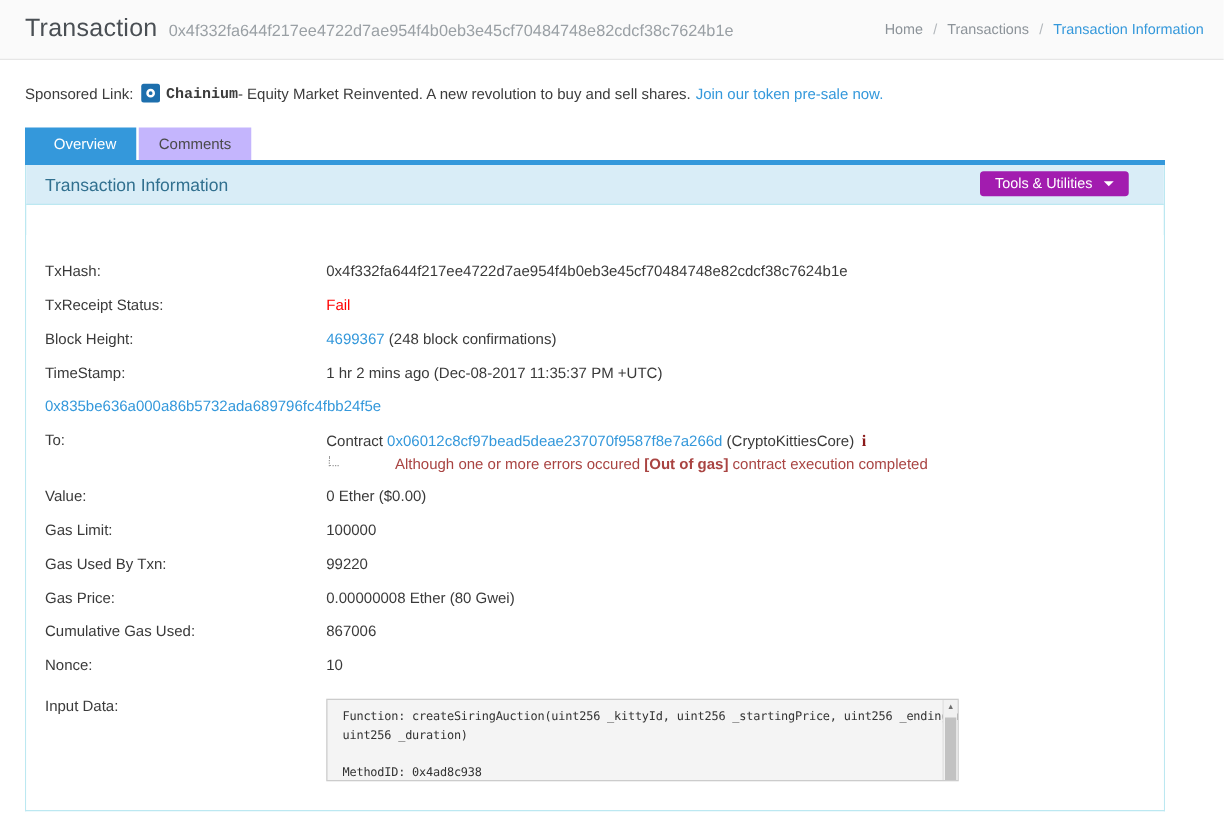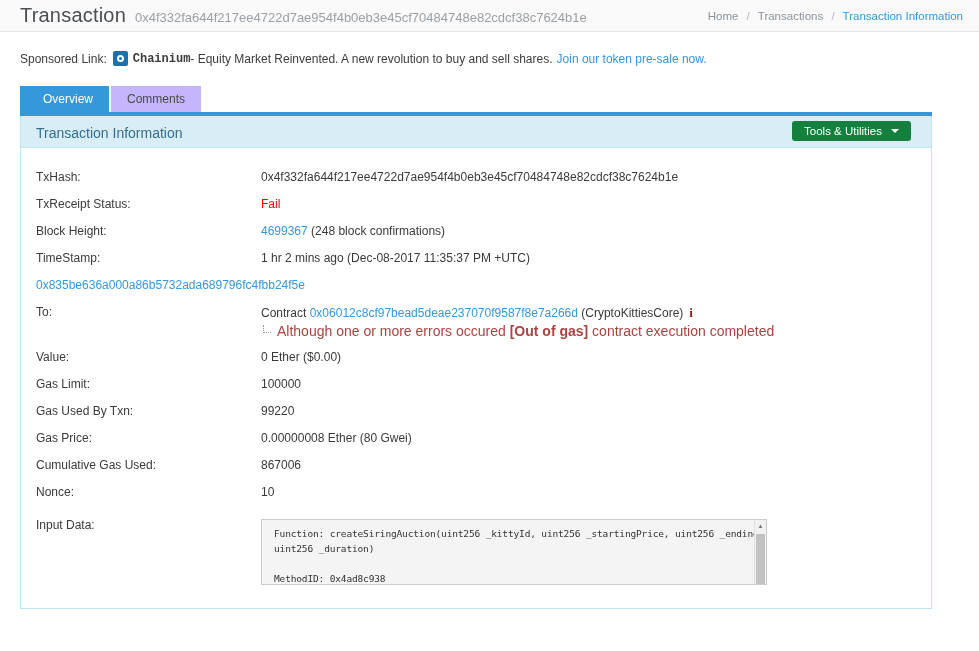--- a/index.html
+++ b/index.html
@@ -1,20 +1,20 @@
 <!DOCTYPE html>
 <html><head>
 <meta charset="utf-8">
 <style>
   * { margin:0; padding:0; box-sizing:border-box; }
   html,body { width:979px; height:651px; overflow:hidden; background:#fff;
               font-family:"Liberation Sans", sans-serif; }
 
   
-  .page-header { height:32px; background:#fafafa; border-bottom:1px solid #e6e6e6;
+  .page-header { height:48px; background:#fafafa; border-bottom:1px solid #e6e6e6;
                  display:flex; align-items:center; justify-content:space-between;
                  padding:0 16px 0 20px; }
   .title-wrap { display:flex; align-items:baseline; }
   .page-title { font-size:20px; color:#4a4f54; font-weight:400; letter-spacing:0.2px; }
   .tx-hash-sub { font-size:13px; color:#9aa0a5; margin-left:9px; }
   .breadcrumb { font-size:11.5px; color:#9aa0a5; }
   .breadcrumb .crumb { color:#8c9399; text-decoration:none; cursor:pointer; }
   .breadcrumb .sep { margin:0 5px; color:#b3b8bc; }
   .breadcrumb .current { color:#3498db; cursor:pointer; }
 
@@ -36,40 +36,40 @@
   .tab { font-size:12px; padding:6px 16px; cursor:pointer; }
   .tab.active { background:#3498db; color:#fff;padding-left:23px; }
   .tab.inactive { background:#c4b5fd; color:#4a4a4a; margin-left:2px; }
   .tab-bar { margin-left:20px; width:912px; height:4px; background:#3498db; }
 
   
   .panel { margin-left:20px; width:912px; border:1px solid #bce8f1; border-top:none; }
   .panel-heading { background:#d9edf7; border-bottom:1px solid #bce8f1; position:relative;
                    padding:8px 15px; height:32px; }
   .panel-title { font-size:14px; color:#31708f; }
-  .tools-btn { position:absolute; right:20px; top:5px; background:#15803d; color:#fff;
+  .tools-btn { position:absolute; right:28px; top:5px; background:#a21caf; color:#fff;
                font-size:11.5px; border:none; border-radius:3px; padding:4px 12px;
                cursor:pointer; display:flex; align-items:center;
                font-family:"Liberation Sans", sans-serif; }
   .caret { display:inline-block; width:0; height:0; margin-left:9px;
            border-left:4px solid transparent; border-right:4px solid transparent;
            border-top:4px solid #fff; }
 
-  .panel-body { background:#fff; padding:16px 0 16px 0; }
+  .panel-body { background:#fff; padding:16px 0 16px 0;margin-top:24px; }
   .trow { display:flex; align-items:flex-start; padding:7px 15px; font-size:12px;
           color:#3a3a3a; line-height:13px; }
   .trow .lbl { width:225px; flex:none; color:#3a3a3a; }
   .trow .val { flex:1; }
   .link { color:#3498db; text-decoration:none; cursor:pointer; }
   .fail { color:#ff0000; }
   .info-i { color:#8b1a1a; font-weight:bold; font-family:"Liberation Serif", serif;
             font-size:13px; margin-left:6px; cursor:pointer; }
 
-  .to-warning { margin-top:5px; font-size:14px; color:#a94442; line-height:12px;
-                display:flex; align-items:flex-start; }
+  .to-warning { margin-top:5px; font-size:12px; color:#a94442; line-height:12px;
+                display:flex; align-items:flex-start;gap:39px; }
   .corner-icon { display:inline-block; width:8px; height:8px; flex:none;
                  border-left:1px dotted #9a9a9a; border-bottom:1px dotted #9a9a9a;
                  margin:0 6px 3px 2px; }
   .to-warning b { font-weight:bold; }
 
   .input-row { margin-top:6px; }
   .input-box { width:506px; height:66px; background:#f4f4f4; border:1px solid #cccccc;
                position:relative; overflow:hidden; padding:6px 24px 6px 12px;
                cursor:text; }
   .input-content { font-family:"DejaVu Sans Mono", monospace; font-size:9.5px;

